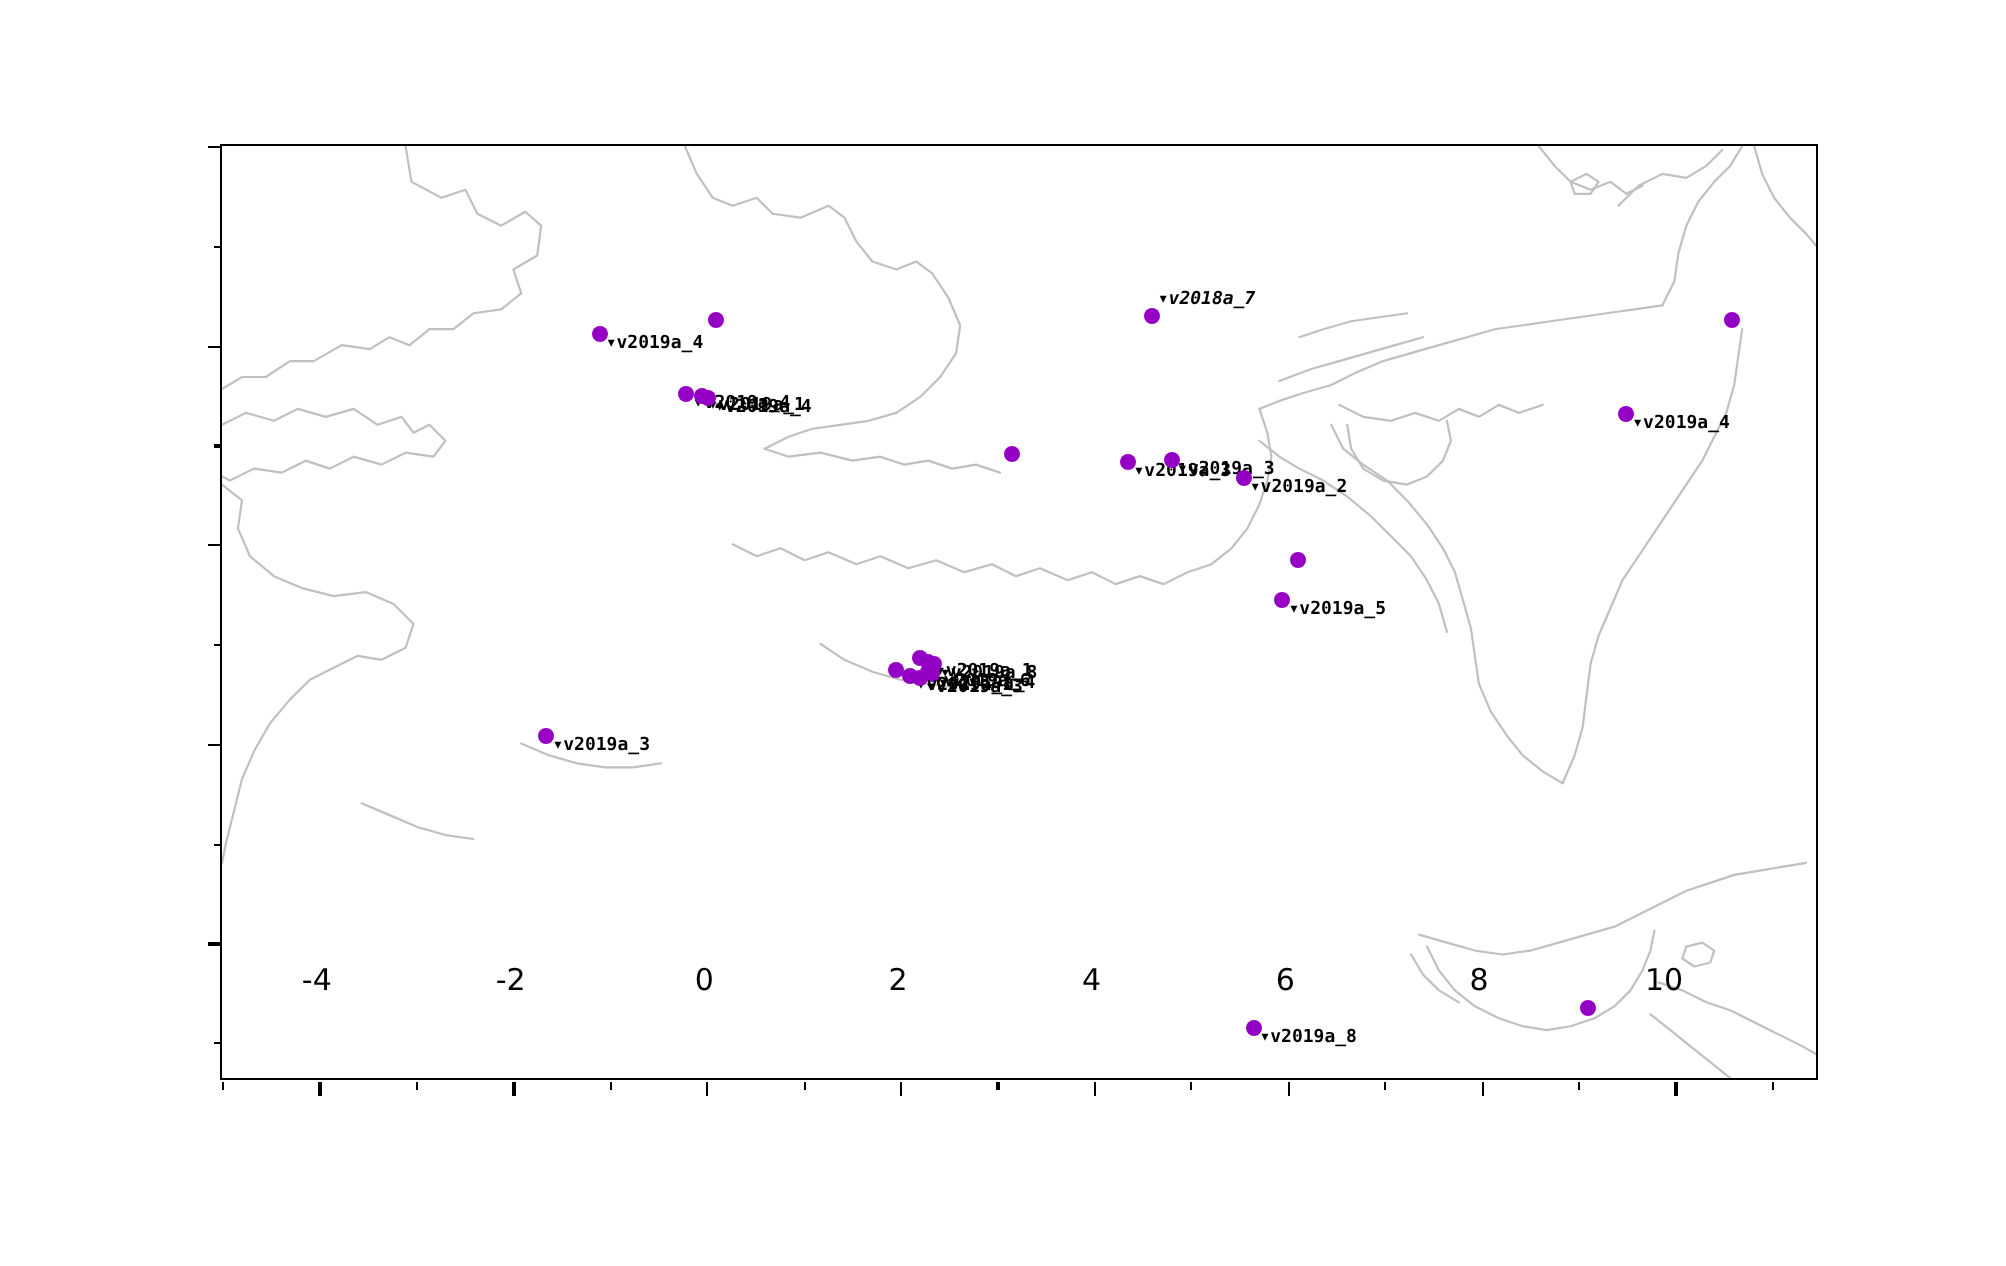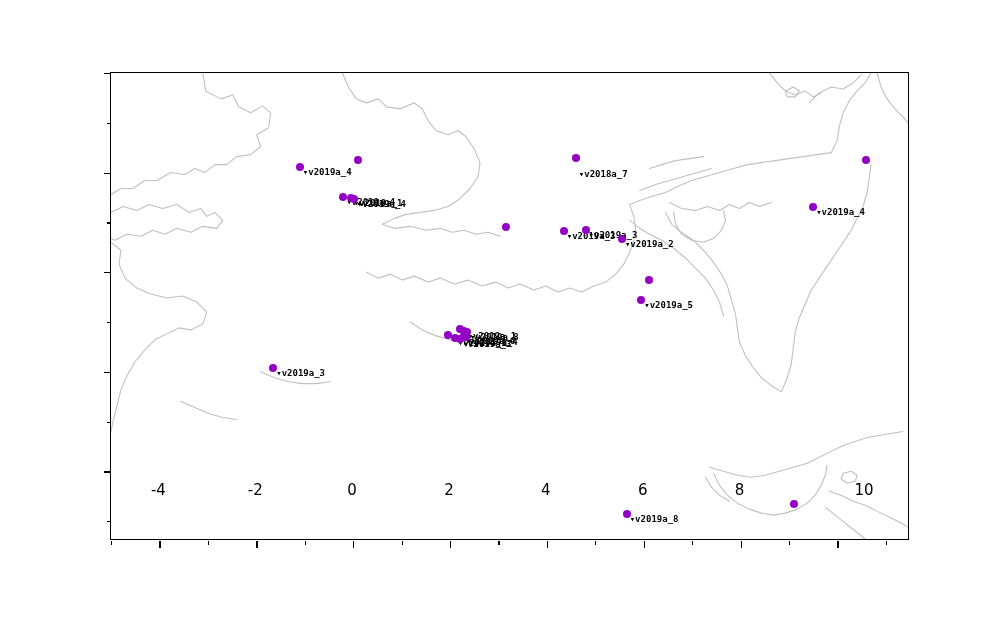--- a/index.html
+++ b/index.html
@@ -160,21 +160,21 @@
         <div class="marker" style="left: 188.855px; top: 93.6px; background: rgb(148, 0, 196);"></div>
         <div class="plabel" style="left: 191.855px; top: 94.6px;">▾v2019a_4</div>
         <div class="marker" style="left: 246.964px; top: 87.1277px; background: rgb(148, 0, 196);"></div>
         <div class="marker" style="left: 232.436px; top: 124.468px; background: rgb(148, 0, 196);"></div>
         <div class="plabel" style="left: 235.436px; top: 125.468px;">▾v2019a_4</div>
         <div class="marker" style="left: 239.7px; top: 125.464px; background: rgb(148, 0, 196);"></div>
         <div class="plabel" style="left: 242.7px; top: 126.464px;">▾v2019a_1</div>
         <div class="marker" style="left: 243.09px; top: 125.962px; background: rgb(148, 0, 196);"></div>
         <div class="plabel" style="left: 246.09px; top: 126.962px;">▾v2019a_4</div>
         <div class="marker" style="left: 464.873px; top: 84.6383px; background: rgb(148, 0, 196);"></div>
-        <div class="plabel" style="left: 467.873px; top: 97px;">▾v2018a_7</div>
+        <div class="plabel" style="left: 467.873px; top: 73px; font-style: italic;">▾v2018a_7</div>
         <div class="marker" style="left: 755.418px; top: 87.1277px; background: rgb(148, 0, 196);"></div>
         <div class="marker" style="left: 702.152px; top: 134.426px; background: rgb(148, 0, 196);"></div>
         <div class="plabel" style="left: 705.152px; top: 135.426px;">▾v2019a_4</div>
         <div class="marker" style="left: 394.658px; top: 154.34px; background: rgb(148, 0, 196);"></div>
         <div class="marker" style="left: 452.767px; top: 157.826px; background: rgb(148, 0, 196);"></div>
         <div class="plabel" style="left: 455.767px; top: 158.826px;">▾v2019a_3</div>
         <div class="marker" style="left: 474.558px; top: 156.83px; background: rgb(148, 0, 196);"></div>
         <div class="plabel" style="left: 477.558px; top: 157.83px;">▾v2019a_3</div>
         <div class="marker" style="left: 510.876px; top: 165.791px; background: rgb(148, 0, 196);"></div>
         <div class="plabel" style="left: 513.876px; top: 166.791px;">▾v2019a_2</div>
@@ -203,15 +203,15 @@
       </div>
   </div>
 
   <div class="xtlabel" style="left:158.4px;">-4</div>
   <div class="xtlabel" style="left:255.3px;">-2</div>
   <div class="xtlabel" style="left:352.1px;">0</div>
   <div class="xtlabel" style="left:449.0px;">2</div>
   <div class="xtlabel" style="left:545.8px;">4</div>
   <div class="xtlabel" style="left:642.7px;">6</div>
   <div class="xtlabel" style="left:739.5px;">8</div>
-  <div class="xtlabel" style="left:864px;">10</div>
+  <div class="xtlabel" style="left:832px;">10</div>
 
 </div>
 
 </body></html>

